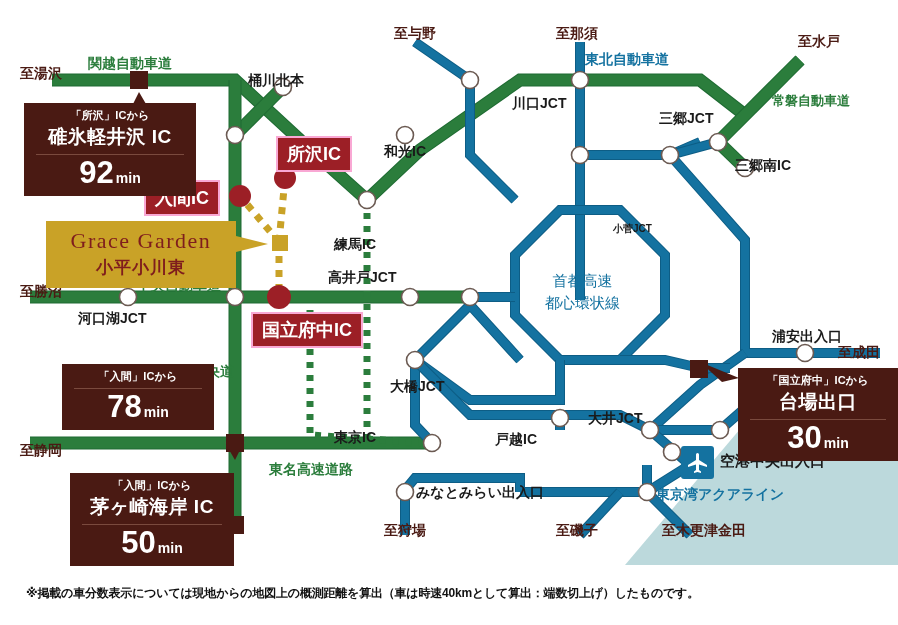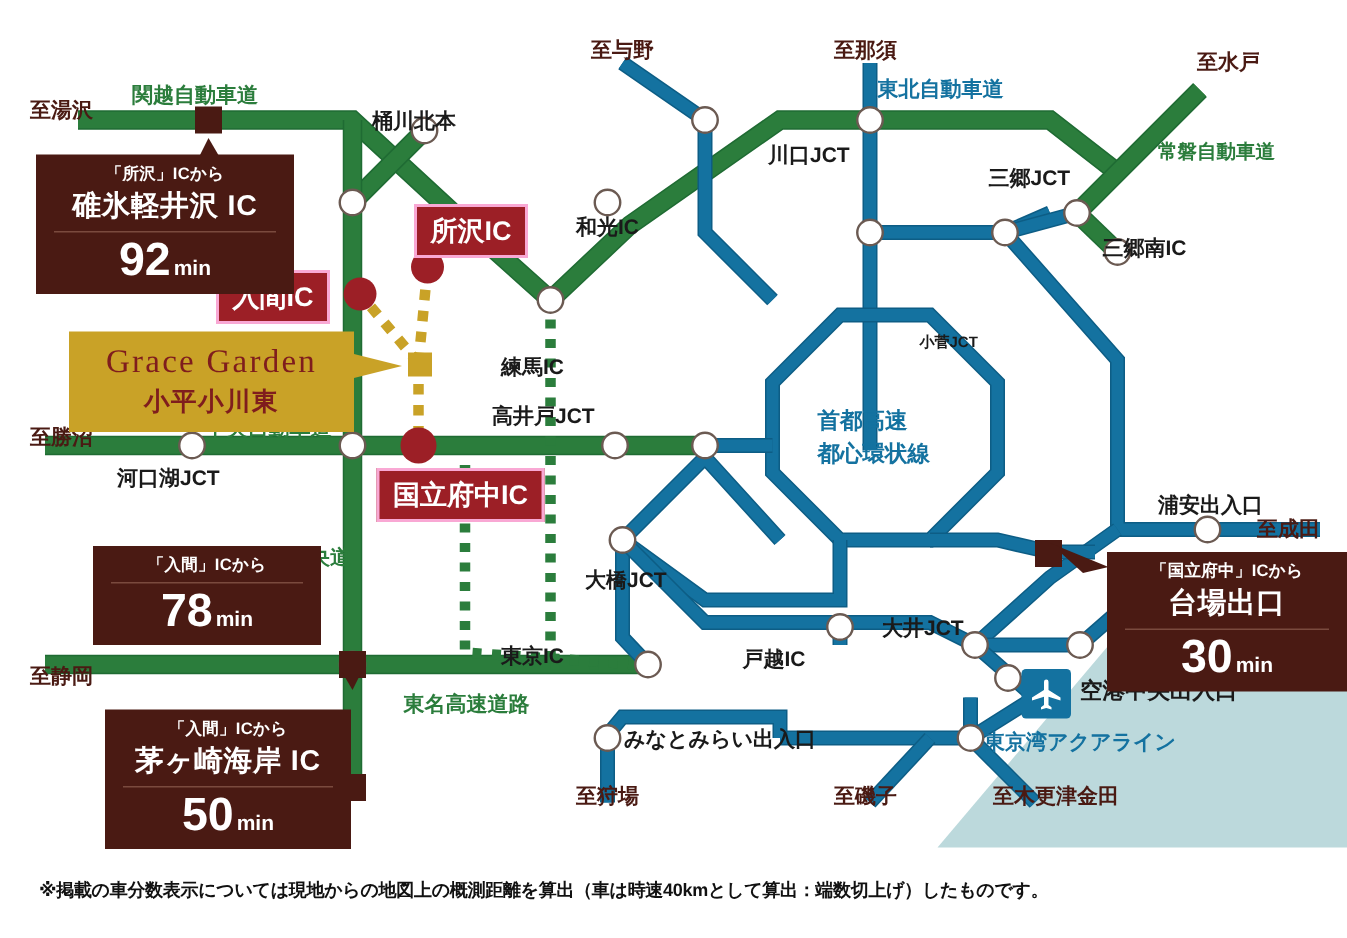--- a/index.html
+++ b/index.html
@@ -4,21 +4,21 @@
 <style>
   html,body{margin:0;padding:0;background:#ffffff;}
   body{font-family:"Liberation Sans","DejaVu Sans",sans-serif;}
   #map{position:relative;width:898px;height:625px;background:#ffffff;overflow:hidden;}
   #roads{position:absolute;left:0;top:0;width:898px;height:625px;}
   .lbl{position:absolute;white-space:nowrap;line-height:1;}
   .lbl-black{color:#1a1a1a;font-weight:bold;}
   .lbl-brown{color:#4a1a13;font-weight:bold;}
   .lbl-green{color:#2b7d3c;font-weight:bold;}
   .lbl-blue{color:#1472a0;font-weight:bold;}
-  .lbl-ring{color:#1472a0;font-weight:bold;text-align:left;line-height:1.45;}
+  .lbl-ring{color:#1472a0;font-weight:normal;text-align:center;line-height:1.45;}
 
   
   .chip{position:absolute;background:#9c1f26;color:#ffffff;font-weight:bold;
         border:2px solid #f9a8d4;padding:4px 9px;white-space:nowrap;}
 
   
   .infobox{position:absolute;background:#4a1a13;color:#ffffff;text-align:center;
            padding:5px 10px 6px 10px;white-space:nowrap;}
   .infobox .from{font-size:11px;font-weight:bold;letter-spacing:.2px;}
   .infobox .dest{font-size:19px;font-weight:bold;margin-top:1px;letter-spacing:.5px;}

